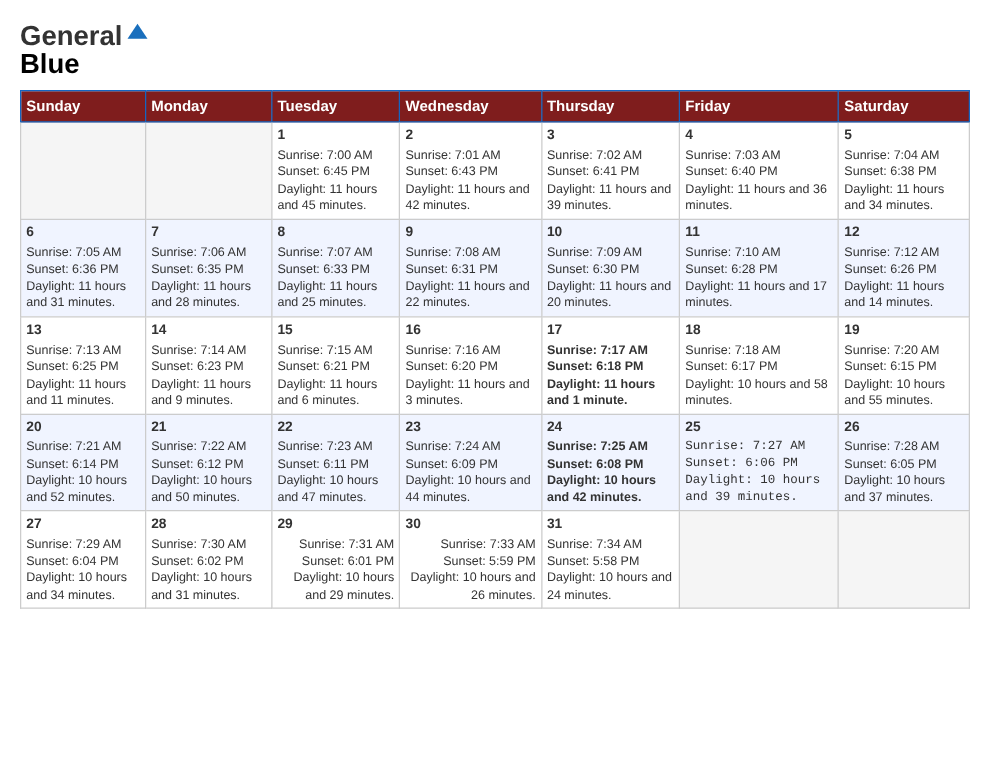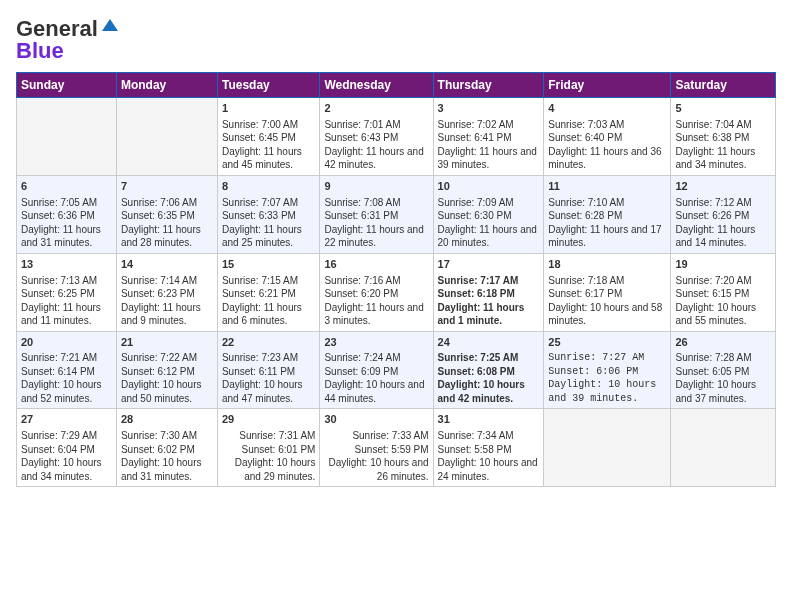--- a/index.html
+++ b/index.html
@@ -38,21 +38,21 @@
       font-size: 16px;
       font-weight: normal;
       color: #333;
     }
     table {
       width: 100%;
       border-collapse: collapse;
       font-size: 10.5px;
     }
     thead tr th {
-      background-color: #701a75;
+      background-color: #7f1d1d;
       color: #fff;
       padding: 5px 4px;
       text-align: left;
       font-size: 12px;
       font-weight: bold;
       border: 1px solid #1565c0;
     }
     tbody tr td {
       border: 1px solid #ccc;
       vertical-align: top;
@@ -85,21 +85,21 @@
 <body>
 
 <div class="header">
   <div class="logo">
     <div class="logo-line">
       <span style="font-size:22px;font-weight:bold;color:#333;">General</span>
       <svg width="20" height="20" viewBox="0 0 20 20" style="margin-left:2px;margin-top:-4px;">
         <polygon points="10,2 18,14 2,14" fill="#1a6fbd"></polygon>
       </svg>
     </div>
-    <span style="font-size:22px;font-weight:bold;color:#6d28d9;display:block;margin-top:-4px;">Blue</span>
+    <span style="font-size:22px;font-weight:bold;color:#000000;display:block;margin-top:-4px;">Blue</span>
   </div>
   <div class="title-block">
     <h1></h1>
     <h2></h2>
   </div>
 </div>
 
 <table>
   <thead>
     <tr>

